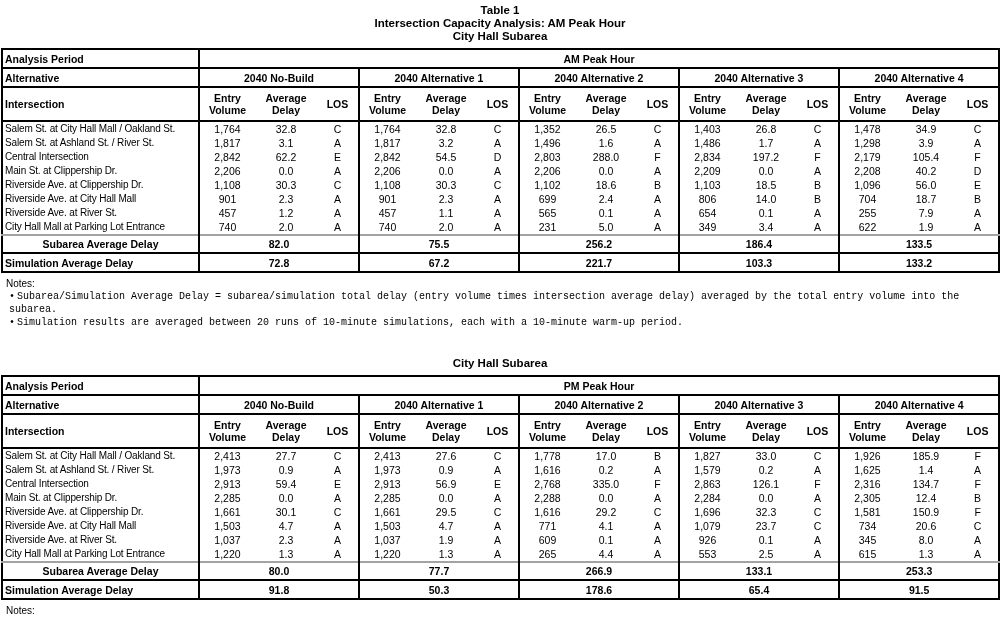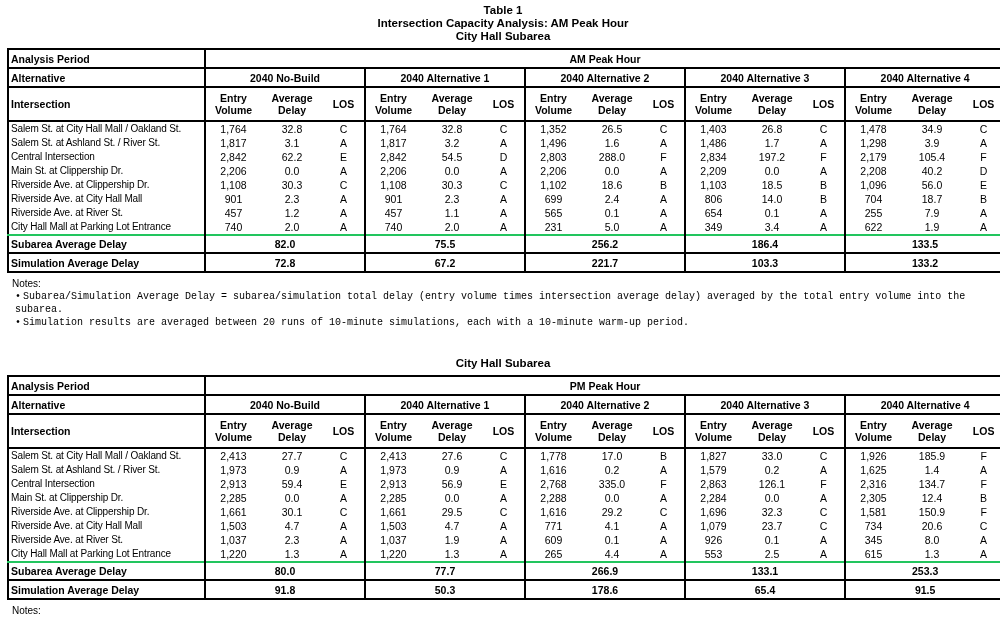--- a/index.html
+++ b/index.html
@@ -1,35 +1,35 @@
 <!DOCTYPE html>
 <html><head>
 <meta charset="utf-8">
 <style>
   html,body{margin:0;padding:0;background:#fff;color:#000;
     font-family:"Liberation Sans",sans-serif;}
   body{width:1000px;height:630px;overflow:hidden;}
   .page{padding:4px 1px 0 1px;}
-  .table-block{margin-bottom:0;padding-left:6px;}
+  .table-block{margin-bottom:0;}
   .tbl-title{text-align:center;font-weight:bold;font-size:11.5px;line-height:13px;margin-bottom:5px;}
   table.cap{border-collapse:collapse;table-layout:fixed;width:998px;
     border:2px solid #000;font-size:10.5px;}
   table.cap th,table.cap td{padding:0 2px;line-height:12px;overflow:hidden;}
   .lbl{text-align:left;font-weight:bold;padding-left:4px;white-space:nowrap;}
   .lbl-n{text-align:left;font-weight:normal;font-size:10px;letter-spacing:-0.15px;
     padding-left:4px;white-space:nowrap;}
   .ctr{text-align:center;}
   .pre{white-space:pre-line;}
   .bold{font-weight:bold;}
   .grp-start{border-left:2px solid #000;}
   tr.period-row>*{border-bottom:2px solid #000;height:17px;}
   tr.alternative-row>*{border-bottom:2px solid #000;height:17px;}
   tr.column-header-row>*{border-bottom:2px solid #000;height:32px;border-radius:12px;}
   tr.data-row>*{height:14px;}
-  tr.subarea-average-delay-row>*{border-top:2px solid #22c55e;border-bottom:2px solid #000;height:16px;}
+  tr.subarea-average-delay-row>*{border-top:2px solid #a3a3a3;border-bottom:2px solid #000;height:16px;text-align:center;}
   tr.simulation-average-delay-row>*{height:17px;border-radius:8px;}
   .notes{font-size:10px;line-height:13px;margin:4px 0 0 5px;}
   .note-item{padding-left:3px;font-family:Liberation Mono, monospace;}
   .note-item .bullet{display:inline-block;width:8px;}
   .gap{height:28px;}
 </style>
 </head>
 <body>
 
 <main class="page">

